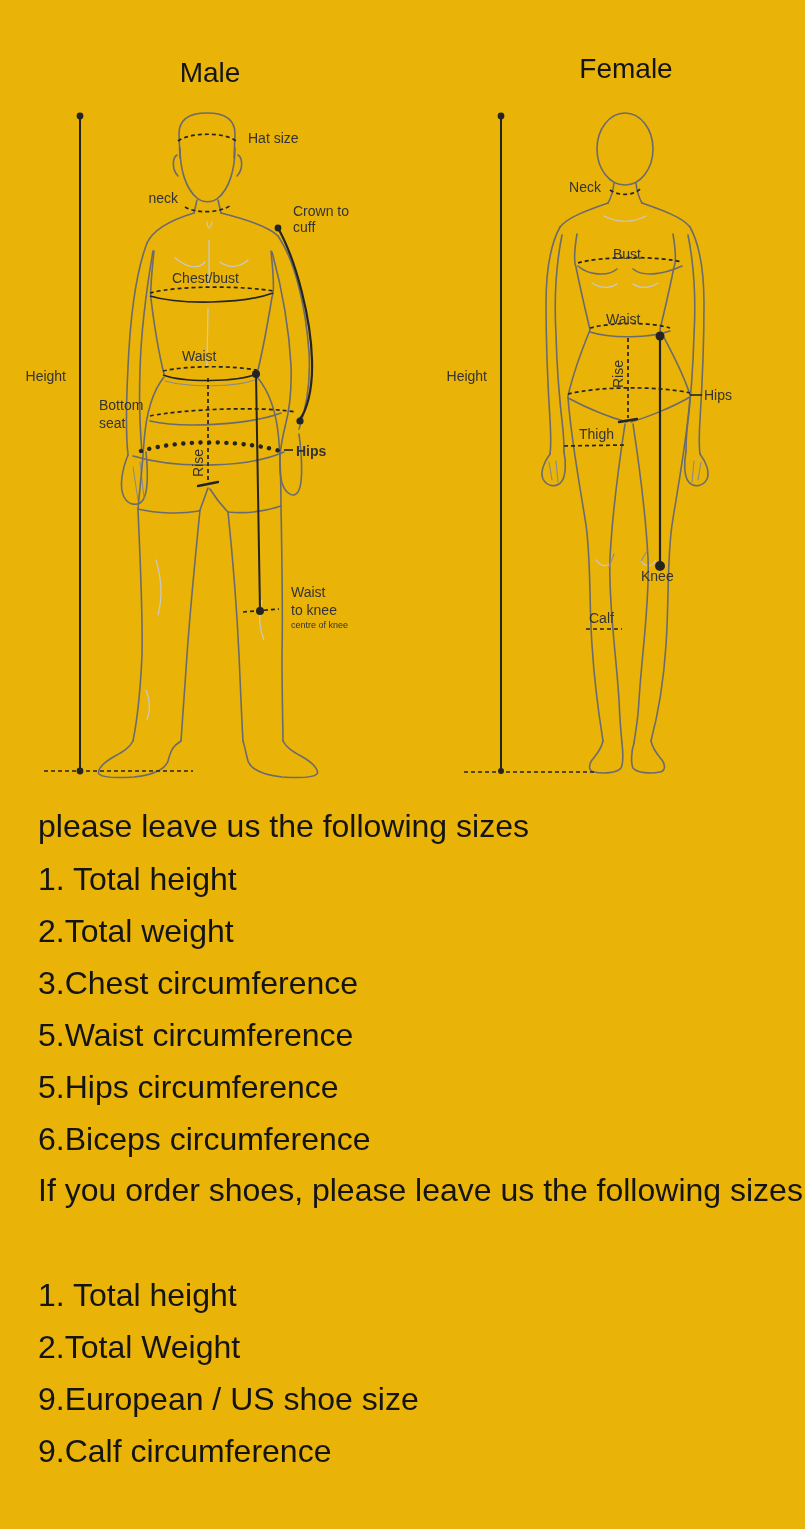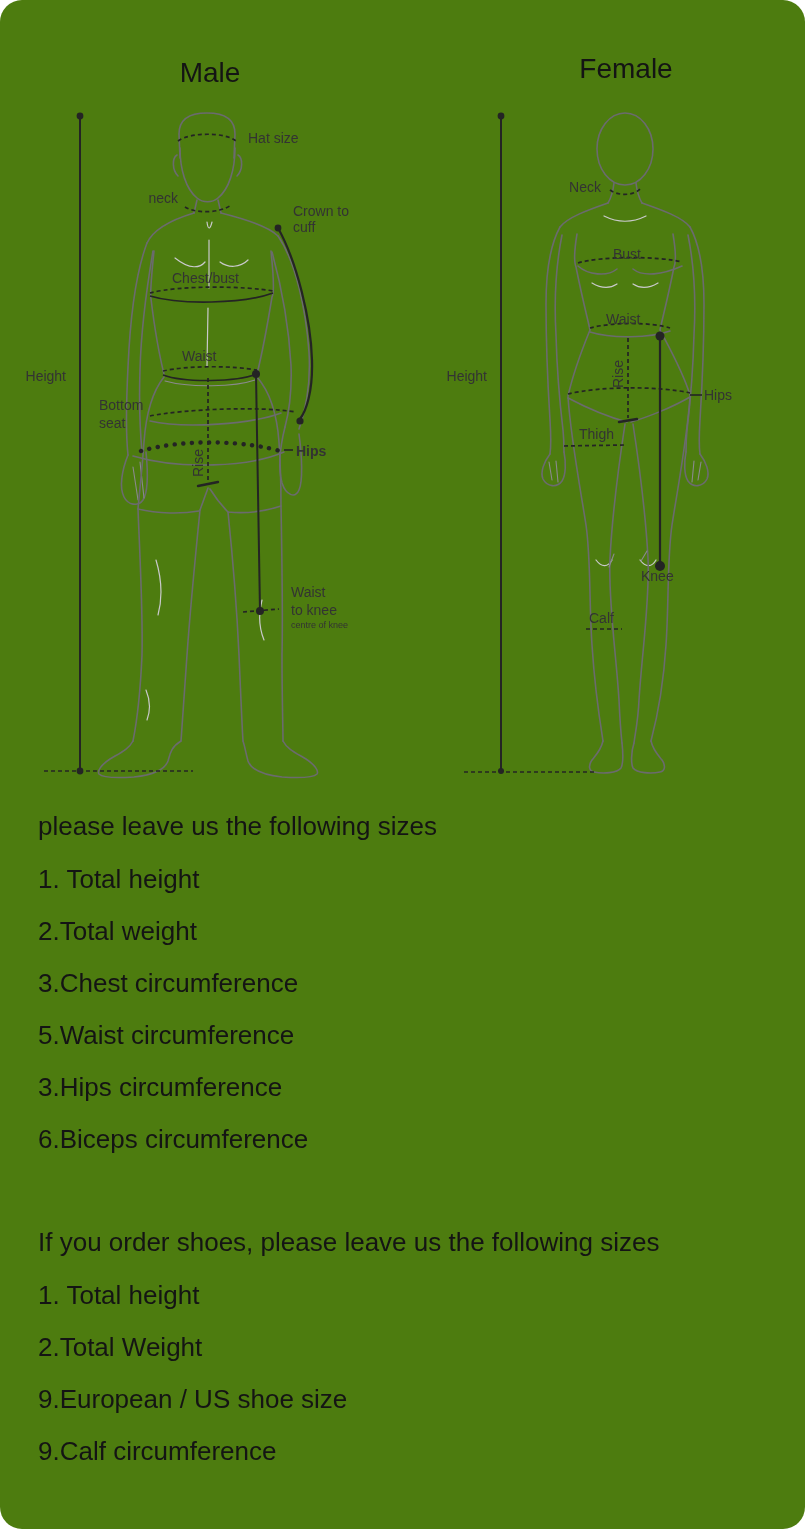--- a/index.html
+++ b/index.html
@@ -1,34 +1,34 @@
 <!DOCTYPE html>
 <html><head>
 <meta charset="utf-8">
 <style>
   html,body{margin:0;padding:0;}
   body{width:805px;height:1529px;background:#fff;font-family:"Liberation Sans",sans-serif;}
-  .page{position:relative;width:805px;height:1529px;background:#4d7c0f;overflow:hidden;border-radius:22px;}
+  .page{position:relative;width:805px;height:1529px;background:#eab308;overflow:hidden;}
   .fig{position:absolute;top:0;left:0;}
   
   .o  {fill:none;stroke:#6b6b6e;stroke-width:1.6;stroke-linecap:round;stroke-linejoin:round;}
   .o2 {fill:none;stroke:#8a8a8d;stroke-width:1.1;stroke-linecap:round;stroke-linejoin:round;}
   .lt {fill:none;stroke:#c9c9cb;stroke-width:1.2;stroke-linecap:round;}
   .m  {fill:none;stroke:#242424;stroke-width:2;stroke-linecap:round;}
   .m15{fill:none;stroke:#242424;stroke-width:1.6;}
   .d  {fill:none;stroke:#242424;stroke-width:1.7;stroke-dasharray:4 3;}
   .bd {fill:none;stroke:#242424;stroke-width:4.4;stroke-dasharray:0.1 8.5;stroke-linecap:round;}
   .dot{fill:#242424;stroke:none;}
   svg text{font-family:"Liberation Sans",sans-serif;}
   .lab {font-size:14px;fill:#333;}
   .labb{font-weight:bold;}
   .labs{font-size:9px;fill:#333;}
   .ttl {font-size:28px;fill:#141414;}
   
-  .line{position:absolute;left:38px;font-size:26px;color:#141414;white-space:nowrap;line-height:30px;}
+  .line{position:absolute;left:38px;font-size:32px;color:#141414;white-space:nowrap;line-height:30px;}
 </style>
 </head>
 <body>
 
 <div class="page">
 
 <svg class="fig" width="805" height="790" viewBox="0 0 805 790">
 
   <g>
     <text class="ttl" x="210" y="82" text-anchor="middle">Male</text>
@@ -157,23 +157,23 @@
     </g>
   </g>
 </svg>
 
 <div>
   <div class="line" style="top:811px">please leave us the following sizes</div>
   <div class="line" style="top:864px">1. Total height</div>
   <div class="line" style="top:916px">2.Total weight</div>
   <div class="line" style="top:968px">3.Chest circumference</div>
   <div class="line" style="top:1020px">5.Waist circumference</div>
-  <div class="line" style="top:1072px">3.Hips circumference</div>
+  <div class="line" style="top:1072px">5.Hips circumference</div>
   <div class="line" style="top:1124px">6.Biceps circumference</div>
 
-  <div class="line" style="top:1227px">If you order shoes, please leave us the following sizes</div>
+  <div class="line" style="top:1175px">If you order shoes, please leave us the following sizes</div>
   <div class="line" style="top:1280px">1. Total height</div>
   <div class="line" style="top:1332px">2.Total Weight</div>
   <div class="line" style="top:1384px">9.European / US shoe size</div>
   <div class="line" style="top:1436px">9.Calf circumference</div>
 </div>
 
 </div>
 
 </body></html>

